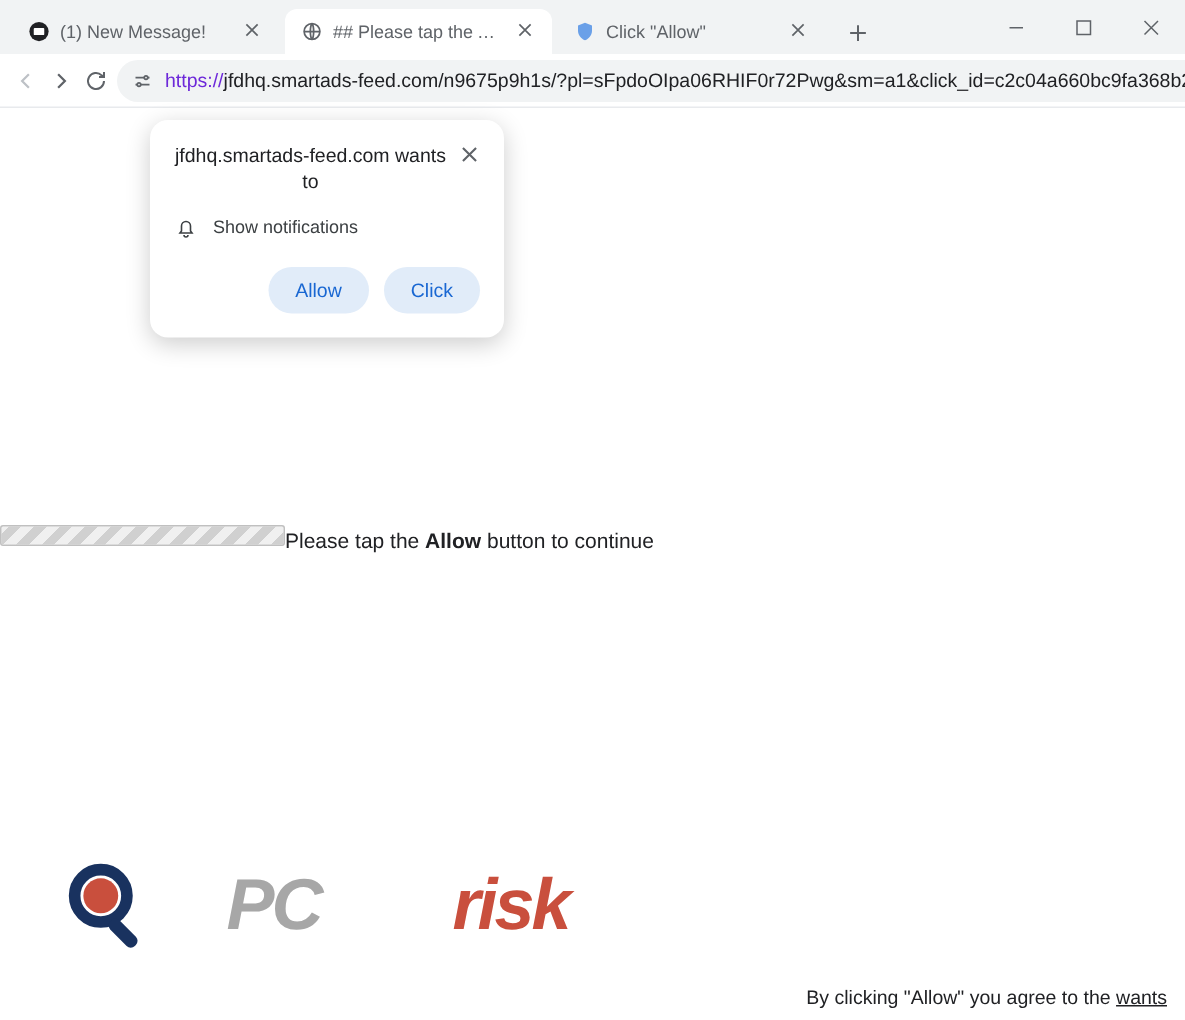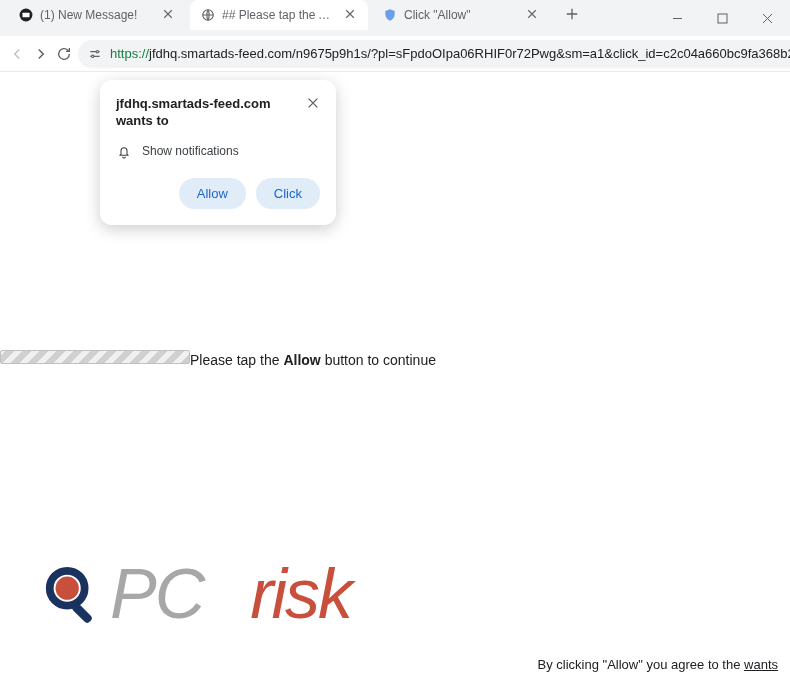--- a/index.html
+++ b/index.html
@@ -1,46 +1,46 @@
 <!DOCTYPE html>
 <html><head>
 <meta charset="utf-8">
 <style>
 * { margin: 0; padding: 0; box-sizing: border-box; font-family: "Segoe UI", Arial, sans-serif; }
 body { width: 790px; height: 680px; background: #fff; overflow: hidden; position: relative; }
 .titlebar { height: 36px; background: #f1f3f4; display: flex; align-items: flex-end; }
-.tabs { display: flex; align-items: flex-start; gap: 4px; margin-left: 8px; flex: 1; height: 100%; margin-top: 32px; }
+.tabs { display: flex; align-items: flex-end; gap: 4px; margin-left: 8px; flex: 1; height: 100%; margin-top: 32px; }
 .tab { height: 30px; min-width: 178px; max-width: 178px; display: flex; align-items: center; padding: 0 10px; font-size: 12px; color: #5f6368; border-radius: 8px 8px 0 0; position: relative; gap: 6px; }
 .tab.active { background: #fff; }
 .tab .favicon { width: 16px; height: 16px; flex-shrink: 0; display: flex; align-items: center; justify-content: center; }
 .tab .tab-title { white-space: nowrap; overflow: hidden; text-overflow: ellipsis; flex: 1; }
 .tab .tab-close { width: 14px; height: 14px; color: #5f6368; flex-shrink: 0; }
 .new-tab { width: 28px; height: 28px; display: flex; align-items: center; justify-content: center; color: #5f6368; margin-left: 4px; }
 .win-controls { display: flex; height: 36px; }
 .win-btn { width: 45px; display: flex; align-items: center; justify-content: center; color: #5f6368; }
 .toolbar { height: 36px; background: #fff; display: flex; align-items: center; padding: 0 8px; gap: 6px; border-bottom: 1px solid #e8eaed; }
 .nav-btn { width: 28px; height: 28px; border-radius: 50%; display: flex; align-items: center; justify-content: center; color: #5f6368; }
 .nav-btn.disabled { color: #bdc1c6; }
 .omnibox { flex: 1; height: 28px; background: #f1f3f4; border-radius: 14px; display: flex; align-items: center; padding: 0 10px; gap: 8px; font-size: 13px; color: #202124; }
 .omnibox .tune { color: #5f6368; }
 .url-text { flex: 1; white-space: nowrap; overflow: hidden; text-overflow: ellipsis; }
-.url-text .proto { color: #15803d; }
+.url-text .proto { color: #6d28d9; }
 .content { position: relative; height: calc(680px - 72px); background: #fff; }
 .permission-popup { position: absolute; top: 8px; left: 100px; width: 236px; background: #fff; border-radius: 12px; box-shadow: 0 4px 16px rgba(0,0,0,0.2); padding: 16px; z-index: 10; }
 .perm-header { display: flex; justify-content: space-between; align-items: flex-start; margin-bottom: 14px; }
-.perm-title { font-size: 13px; font-weight: 700; line-height: 1.3; color: #202124; padding-right: 8px; }
+.perm-title { font-size: 13px; font-weight: 400; line-height: 1.3; color: #202124; padding-right: 8px; text-align: center; }
 .perm-close { color: #5f6368; cursor: pointer; }
 .perm-row { display: flex; align-items: flex-start; gap: 10px; font-size: 12px; color: #3c4043; margin-bottom: 18px; margin-top: 4px; }
 .perm-actions { display: flex; justify-content: flex-end; gap: 10px; }
 .perm-btn { background: #e1ecf9; color: #1967d2; border: none; border-radius: 18px; padding: 8px 18px; font-size: 13px; font-weight: 500; cursor: pointer; }
 .page-center { position: absolute; top: 278px; left: 0; width: 100%; display: flex; flex-direction: row; align-items: center; }
 .loading-bar { width: 190px; height: 14px; border: 1px solid #c0c0c0; border-radius: 2px; background: repeating-linear-gradient(-45deg, #d0d0d0 0 6px, #f0f0f0 6px 12px); margin-bottom: 6px; }
 .page-text { font-size: 14px; color: #202124; }
 .page-text b { font-weight: 600; }
-.watermark { position: absolute; bottom: 46px; left: 42px; font-family: Arial, sans-serif; font-size: 70px; font-style: italic; font-weight: 400; color: #a7a7a7; letter-spacing: -2px; display: flex; align-items: center; }
+.watermark { position: absolute; bottom: 46px; left: 42px; font-family: Arial, sans-serif; font-size: 48px; font-style: italic; font-weight: 700; color: #a7a7a7; letter-spacing: -2px; display: flex; align-items: center; gap: 41px; }
 .wm-mag { width: 62px; height: 62px; margin-right: 6px; }
 .wm-risk { color: #c94f3d; font-style: italic; margin-left: 47px; }
 .footer-text { position: absolute; bottom: 8px; right: 12px; font-size: 13px; color: #202124; }
 .footer-text .terms { text-decoration: underline; }
 svg { display: block; }
 </style>
 </head>
 <body>
 
 <div class="titlebar">

